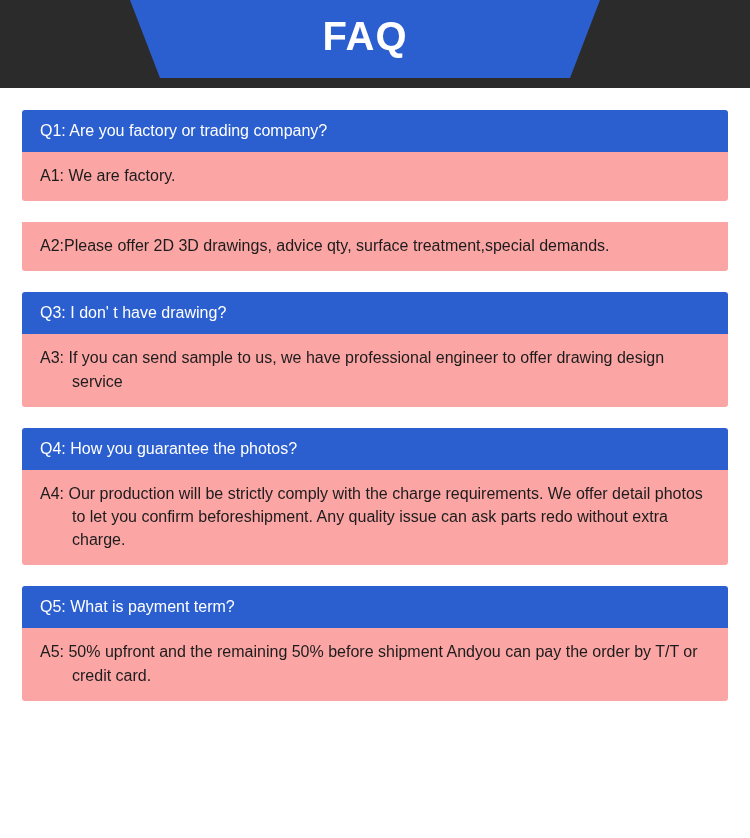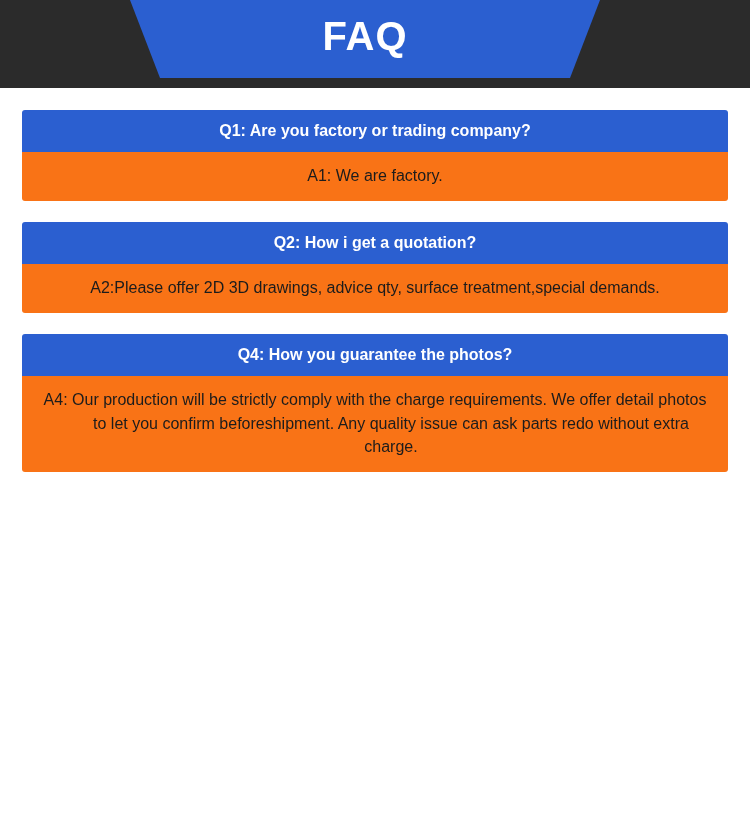--- a/index.html
+++ b/index.html
@@ -11,21 +11,20 @@
     height: 838px;
     background: #ffffff;
     font-family: "Liberation Sans", sans-serif;
     overflow: hidden;
   }
   .page {
     position: relative;
     width: 717px;
     height: 838px;
     background: #ffffff;
-    text-align: center;
   }
   
   .header {
     position: relative;
     width: 750px;
     height: 88px;
     background: #2b2b2b;
     overflow: hidden;
   }
   .banner {
@@ -54,27 +53,26 @@
     box-sizing: border-box;
     width: 750px;
   }
   .faq-item {
     margin-bottom: 21px;
   }
   .faq-q {
     background: #2b5fd0;
     color: #ffffff;
     font-size: 16px;
-    padding: 12px 4px;
+    padding: 12px 18px;
     box-sizing: border-box;
     border-radius: 3px 3px 0 0;
-    font-weight: bold;
   }
   .faq-a {
-    background: #f97316;
+    background: #fca5a5;
     color: #1c1c1c;
     font-size: 16px;
     padding: 12px 18px 14px 18px;
     box-sizing: border-box;
     line-height: 1.45;
     border-radius: 0 0 3px 3px;
     text-indent: 0;
   }
   .faq-a span.hang {
     display: block;
@@ -96,29 +94,40 @@
   <div class="faq-list">
 
     <div class="faq-item">
       <div class="faq-q">Q1: Are you factory or trading company?</div>
       <div class="faq-a">
           <span class="hang">A1: We are factory.</span>
         </div>
     </div>
 
     <div class="faq-item">
-      <div class="faq-q">Q2: How i get a quotation?</div>
       <div class="faq-a">
           <span class="hang">A2:Please offer 2D 3D drawings, advice qty, surface treatment,special demands.</span>
         </div>
     </div>
 
+    <div class="faq-item">
+      <div class="faq-q">Q3: I don' t have drawing?</div>
+      <div class="faq-a">
+          <span class="hang">A3: If you can send sample to us, we have professional engineer to offer drawing design service</span>
+        </div>
+    </div>
 
     <div class="faq-item">
       <div class="faq-q">Q4: How you guarantee the photos?</div>
       <div class="faq-a">
           <span class="hang">A4: Our production will be strictly comply with the charge requirements. We offer detail photos to let you confirm beforeshipment. Any quality issue can ask parts redo without extra charge.</span>
         </div>
     </div>
 
+    <div class="faq-item">
+      <div class="faq-q">Q5: What is payment term?</div>
+      <div class="faq-a">
+          <span class="hang">A5: 50% upfront and the remaining 50% before shipment Andyou can pay the order by T/T or credit card.</span>
+        </div>
+    </div>
 
   </div>
 </div>
 
 </body></html>

